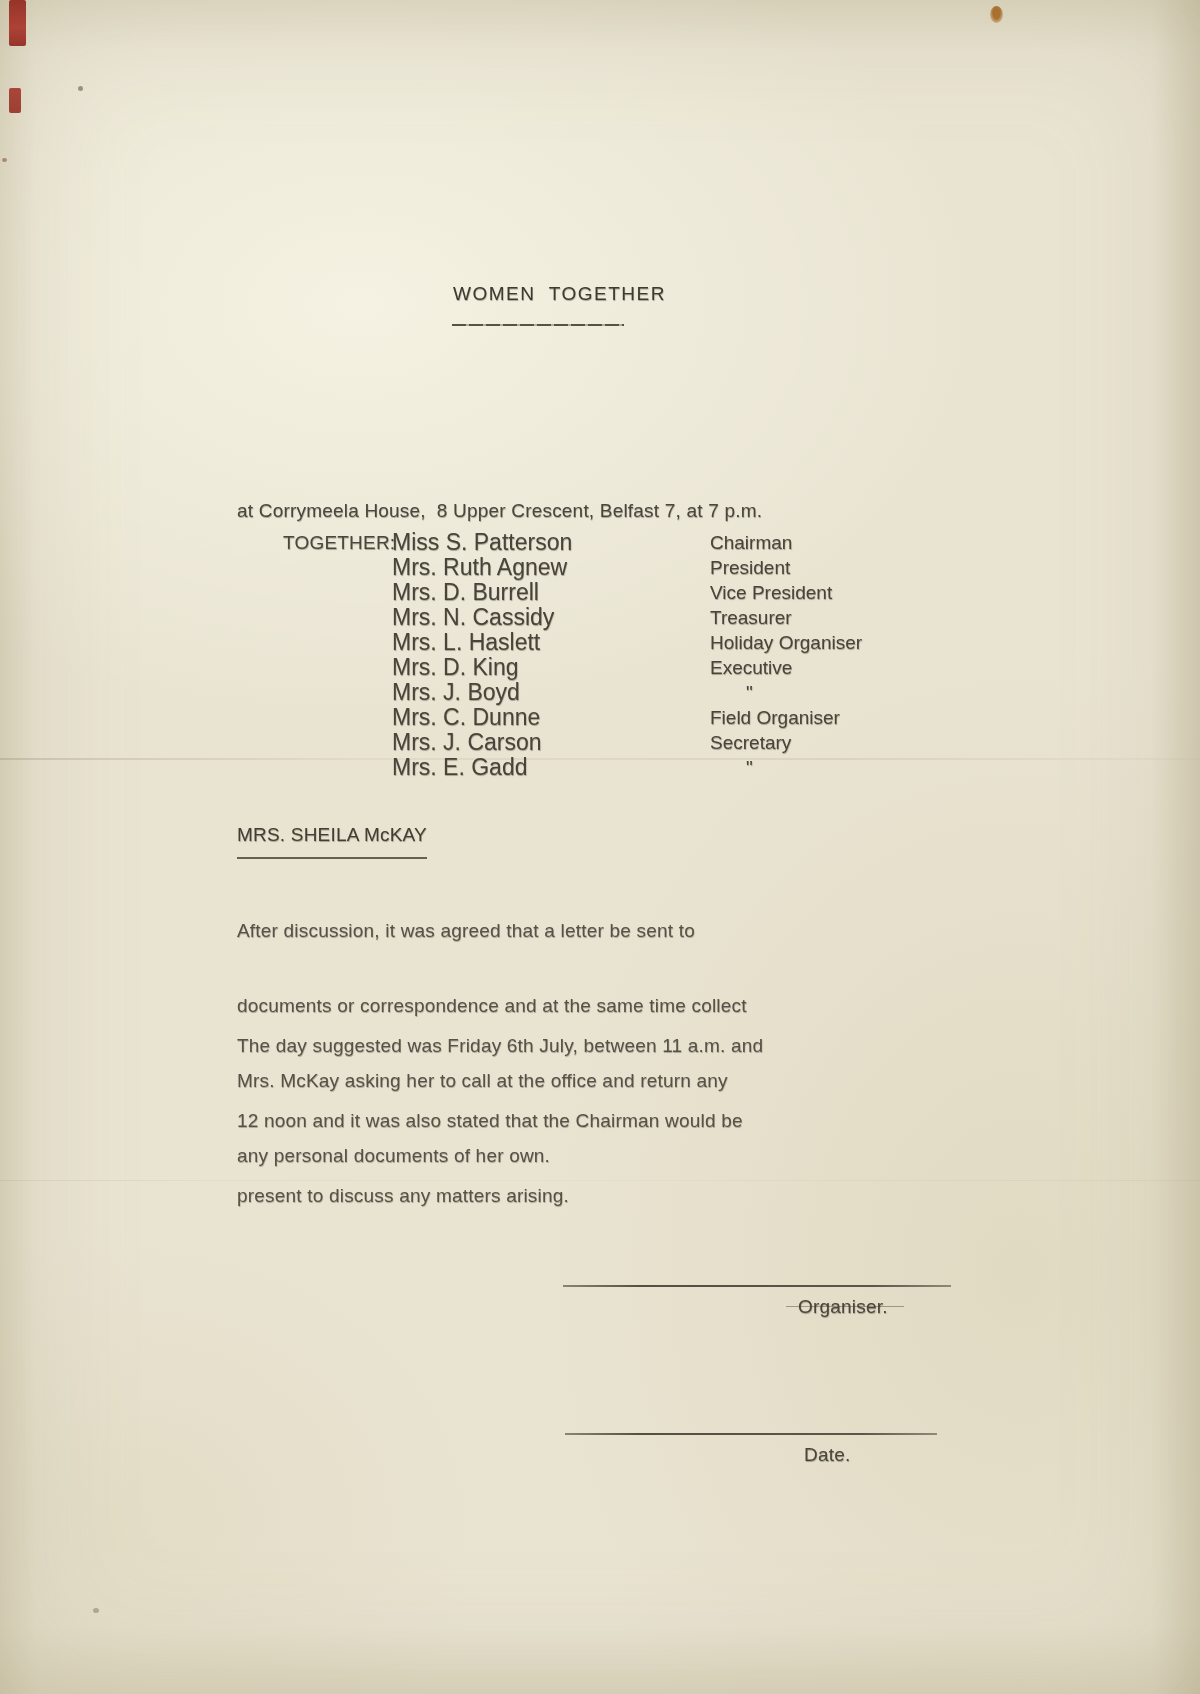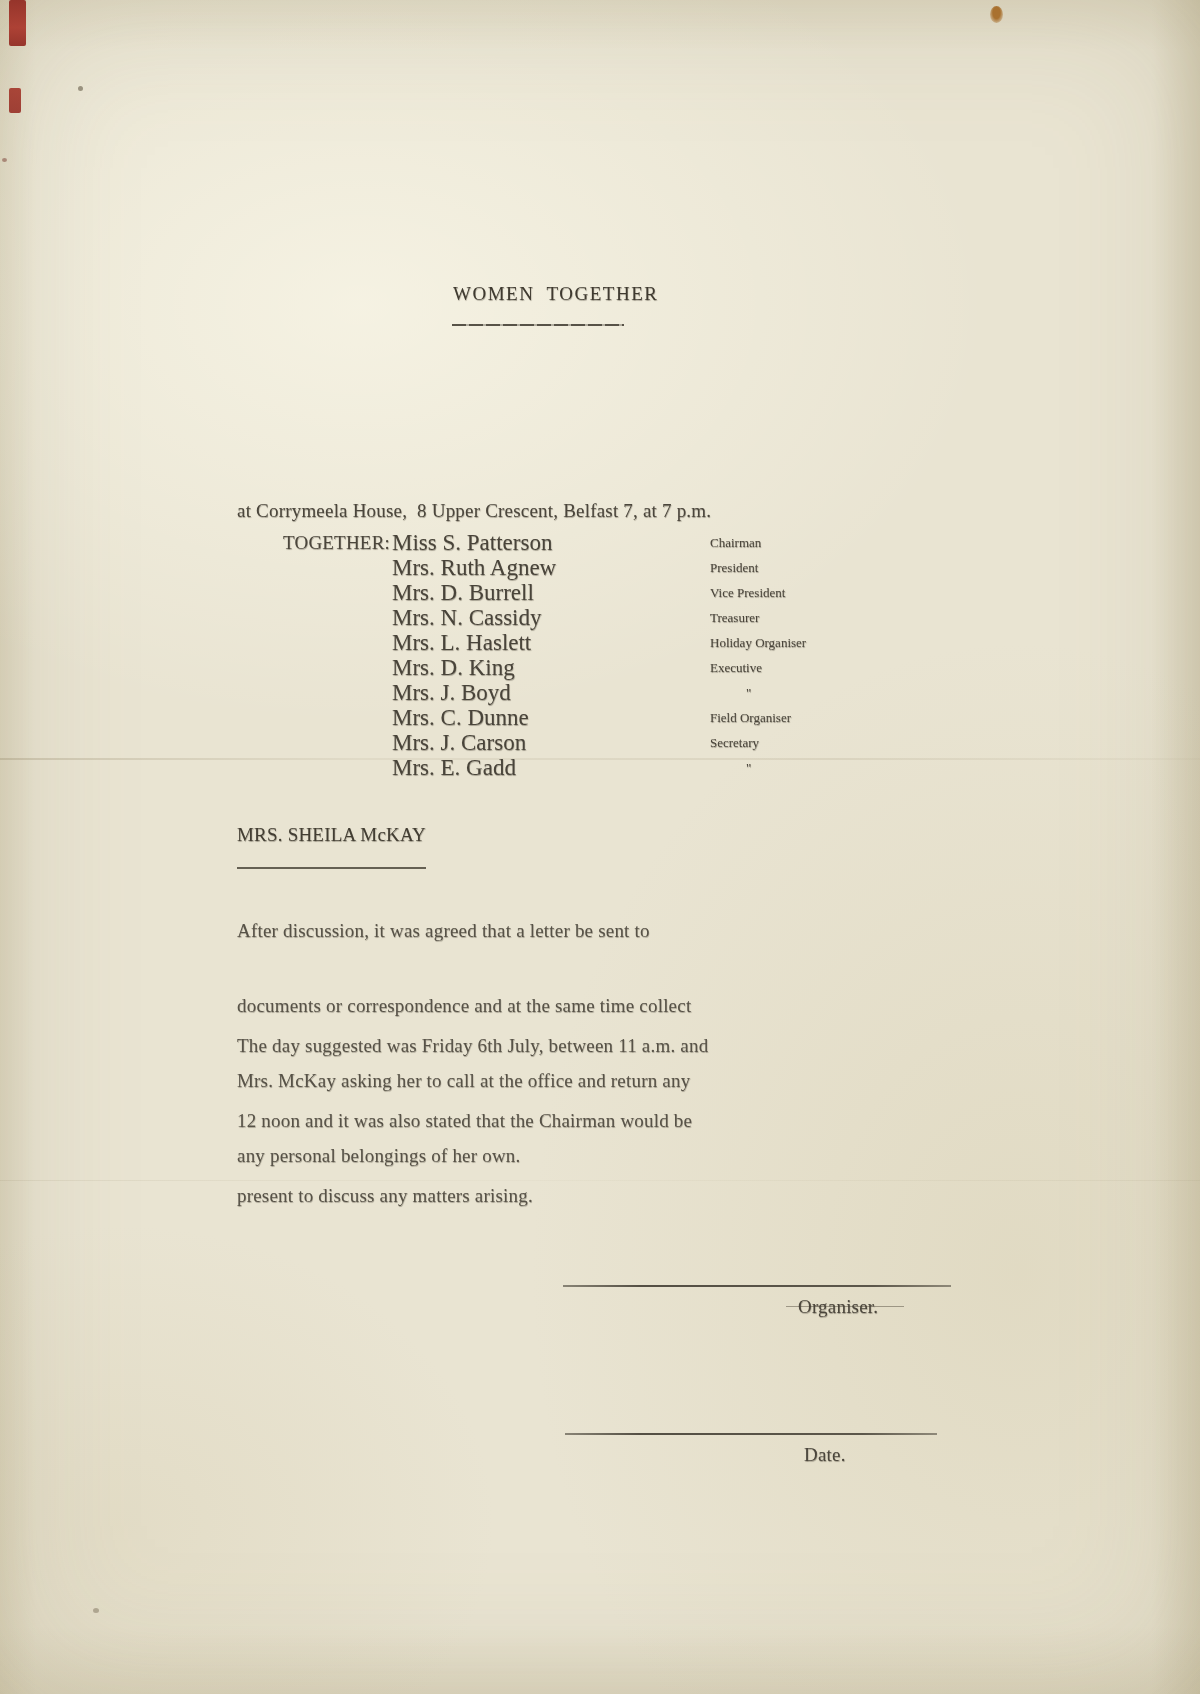--- a/index.html
+++ b/index.html
@@ -7,21 +7,21 @@
     padding: 0;
     width: 1200px;
     height: 1694px;
     overflow: hidden;
     background: #d8d2bc;
   }
   .scan {
     position: relative;
     width: 1200px;
     height: 1694px;
-    font-family: Liberation Serif, serif;
+    font-family: Liberation Sans, sans-serif;
     background:
       radial-gradient(ellipse 900px 600px at 30% 18%, rgba(255,253,240,0.55), rgba(255,253,240,0) 70%),
       radial-gradient(ellipse 700px 900px at 85% 75%, rgba(205,195,160,0.30), rgba(205,195,160,0) 70%),
       radial-gradient(ellipse 500px 400px at 10% 90%, rgba(210,200,168,0.28), rgba(210,200,168,0) 75%),
       linear-gradient(90deg, rgba(196,186,152,0.30) 0%, rgba(196,186,152,0) 3%, rgba(196,186,152,0) 96%, rgba(186,176,142,0.38) 100%),
       linear-gradient(0deg, rgba(196,186,152,0.26) 0%, rgba(196,186,152,0) 4%, rgba(196,186,152,0) 97%, rgba(196,186,152,0.22) 100%),
       #e9e4d2;
     box-shadow: inset 0 0 140px rgba(130,118,84,0.22);
     color: #49443a;
   }
@@ -53,30 +53,30 @@
   .present-label { top: 530px; left: 283px; }
   .attendees { position: absolute; top: 530px; left: 392px; }
   .attendee-row { position: relative; height: 25px; width: 560px; }
   .attendee-row .name {
     position: absolute; left: 0; top: 0;
     font-size: 23px; line-height: 25px; white-space: pre;
     text-shadow: 0.5px 0.5px 0.7px rgba(85,78,64,0.45);
   }
   .attendee-row .role {
     position: absolute; left: 318px; top: 0;
-    font-size: 13px; line-height: 25px; white-space: pre;
+    font-size: 19px; line-height: 25px; white-space: pre;
     text-shadow: 0.5px 0.5px 0.7px rgba(85,78,64,0.45);
   }
   .attendee-row .role.ditto { left: 354px; }
   .section-heading {
     top: 822px;
     left: 237px;
     color: #433e33;
     border-bottom: 2px solid rgba(64,59,48,0.78);
-    padding-bottom: 20px;
+    padding-bottom: 10px;
   }
   .para1 { top: 868px; left: 237px; }
   .para2 { top: 983px; left: 237px; }
   .sig-line {
     position: absolute;
     height: 2px;
     background: linear-gradient(90deg, rgba(58,53,43,0.55), rgba(58,53,43,0.85) 20%, rgba(58,53,43,0.8) 80%, rgba(58,53,43,0.5));
   }
   .chairman-line { top: 1285px; left: 563px; width: 388px; }
   .date-line { top: 1433px; left: 565px; width: 372px; }
@@ -190,21 +190,21 @@
       <span class="role ditto">"</span>
     </div>
   </div>
 
   <div class="txt section-heading">MRS. SHEILA McKAY</div>
 
   <div class="txt para1 faded">
     <div>After discussion, it was agreed that a letter be sent to</div>
     <div>documents or correspondence and at the same time collect</div>
     <div>Mrs. McKay asking her to call at the office and return any</div>
-    <div>any personal belongings of her own.</div>
+    <div>any personal documents of her own.</div>
   </div>
 
   <div class="txt para2 faded">
     <div>The day suggested was Friday 6th July, between 11 a.m. and</div>
     <div>12 noon and it was also stated that the Chairman would be</div>
     <div>present to discuss any matters arising.</div>
   </div>
 
   <div class="sig-line chairman-line"></div>
   <div class="txt chairman-label">Organiser.</div>

